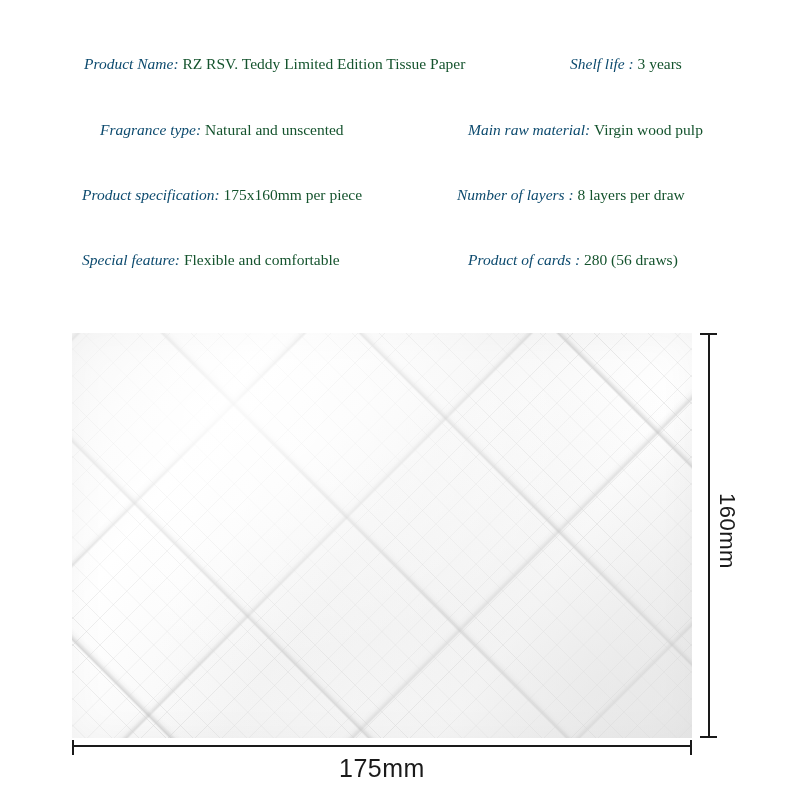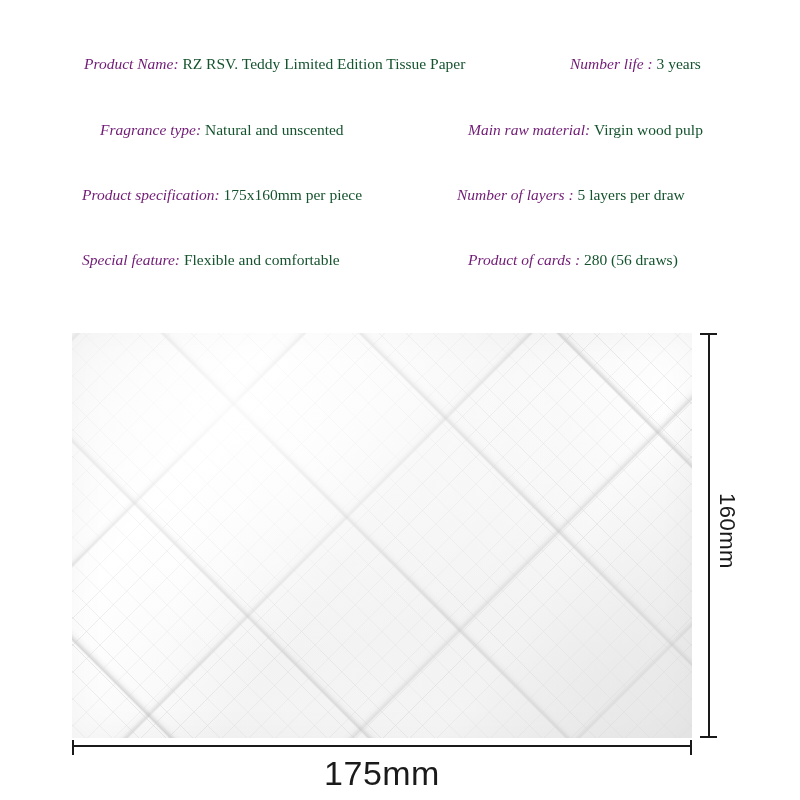--- a/index.html
+++ b/index.html
@@ -43,21 +43,21 @@
   .spec-row.r3 { top: 210px; }
 
   .spec-cell {
     position: absolute;
     white-space: nowrap;
     font-size: 15.5px;
     line-height: 20px;
   }
 
   .spec-cell .label {
-    color: #701a75;
+    color: #0c4a6e;
     font-style: italic;
     font-family: "Liberation Serif", serif;
     margin-top: 22px;
   }
   .spec-cell .value {
     color: #14532d;
     font-style: normal;
     font-family: Liberation Serif, serif;
   }
 
@@ -190,40 +190,40 @@
   }
   .dim-bottom .cap-left { left: 0; }
   .dim-bottom .cap-right { left: 618px; }
 
   .dim-bottom .dim-label {
     position: absolute;
     top: 14px;
     left: 0;
     width: 620px;
     text-align: center;
-    font-size: 34px;
+    font-size: 25px;
     color: #1a1a1a;
     font-family: "Liberation Sans", sans-serif;
     letter-spacing: 0.5px;
   }
 </style>
 </head>
 <body>
 
 <div class="spec-sheet">
 
   <div class="spec-table">
 
     <div class="spec-row r0">
       <div class="spec-cell c-left-0">
         <span class="label">Product Name:</span>
         <span class="value">RZ RSV. Teddy Limited Edition Tissue Paper</span>
       </div>
       <div class="spec-cell c-right-0">
-        <span class="label">Number life :</span>
+        <span class="label">Shelf life :</span>
         <span class="value">3 years</span>
       </div>
     </div>
 
     <div class="spec-row r1">
       <div class="spec-cell c-left-1">
         <span class="label">Fragrance type:</span>
         <span class="value">Natural and unscented</span>
       </div>
       <div class="spec-cell c-right-1">
@@ -232,21 +232,21 @@
       </div>
     </div>
 
     <div class="spec-row r2">
       <div class="spec-cell c-left-2">
         <span class="label">Product specification:</span>
         <span class="value">175x160mm per piece</span>
       </div>
       <div class="spec-cell c-right-2">
         <span class="label">Number of layers :</span>
-        <span class="value">5 layers per draw</span>
+        <span class="value">8 layers per draw</span>
       </div>
     </div>
 
     <div class="spec-row r3">
       <div class="spec-cell c-left-3">
         <span class="label">Special feature:</span>
         <span class="value">Flexible and comfortable</span>
       </div>
       <div class="spec-cell c-right-3">
         <span class="label">Product of cards :</span>

